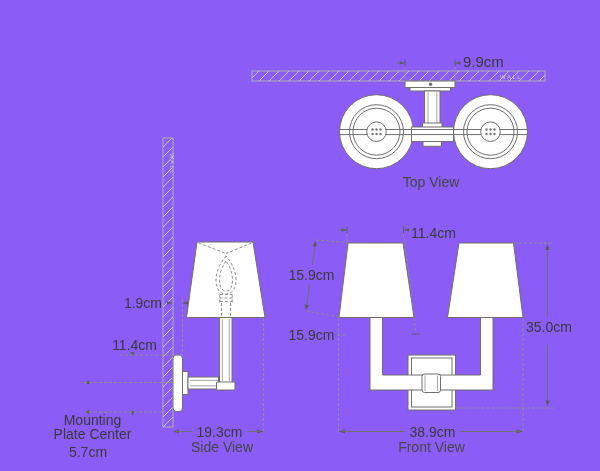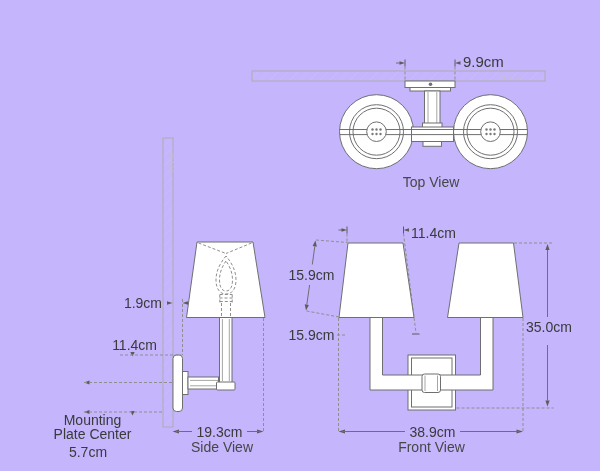--- a/index.html
+++ b/index.html
@@ -1,16 +1,16 @@
 <!DOCTYPE html>
 <html><head>
 <meta charset="utf-8">
 <style>
   html,body{margin:0;padding:0;background:#ffffff;}
-  .stage{width:600px;height:471px;position:relative;background:#c4b5fd;overflow:hidden;}
+  .stage{width:600px;height:471px;position:relative;background:#8b5cf6;overflow:hidden;}
   svg{display:block;}
   svg text{font-family:"Liberation Sans","DejaVu Sans",sans-serif;fill:#3a3a3a;}
   .dim{font-size:14px;}
   .dim-lg{font-size:15px;}
   .view-label{font-size:14px;fill:#474747;}
   .wall-text{font-size:6px;fill:#c3c3c3;letter-spacing:1.5px;}
   .ln{stroke:#6f6f6f;stroke-width:1;fill:none;}
   .ln-light{stroke:#a6a6a6;stroke-width:1;fill:none;}
   .white{fill:#ffffff;stroke:#6f6f6f;stroke-width:1;}
   .dash-n{stroke:#8f8f8f;stroke-width:1;fill:none;stroke-dasharray:3 2;}

